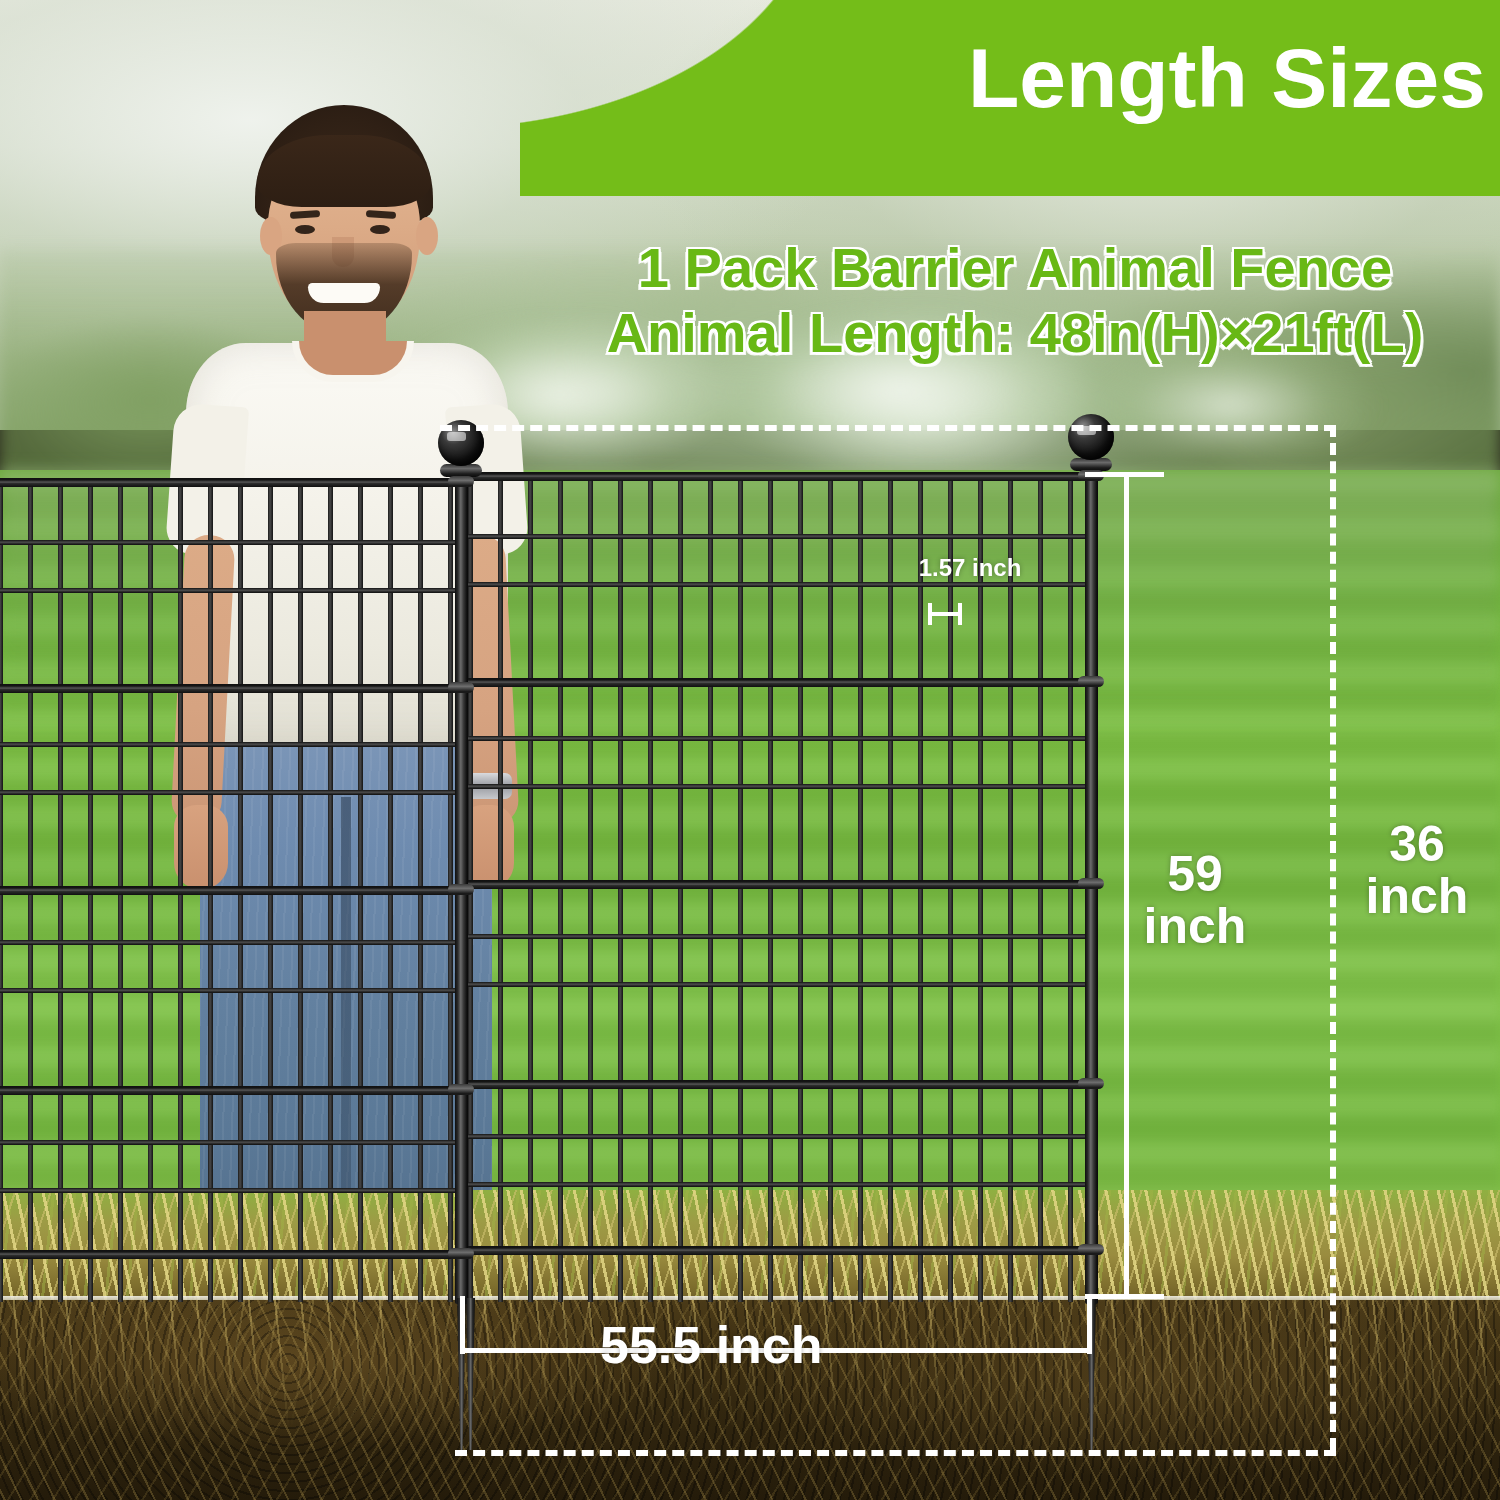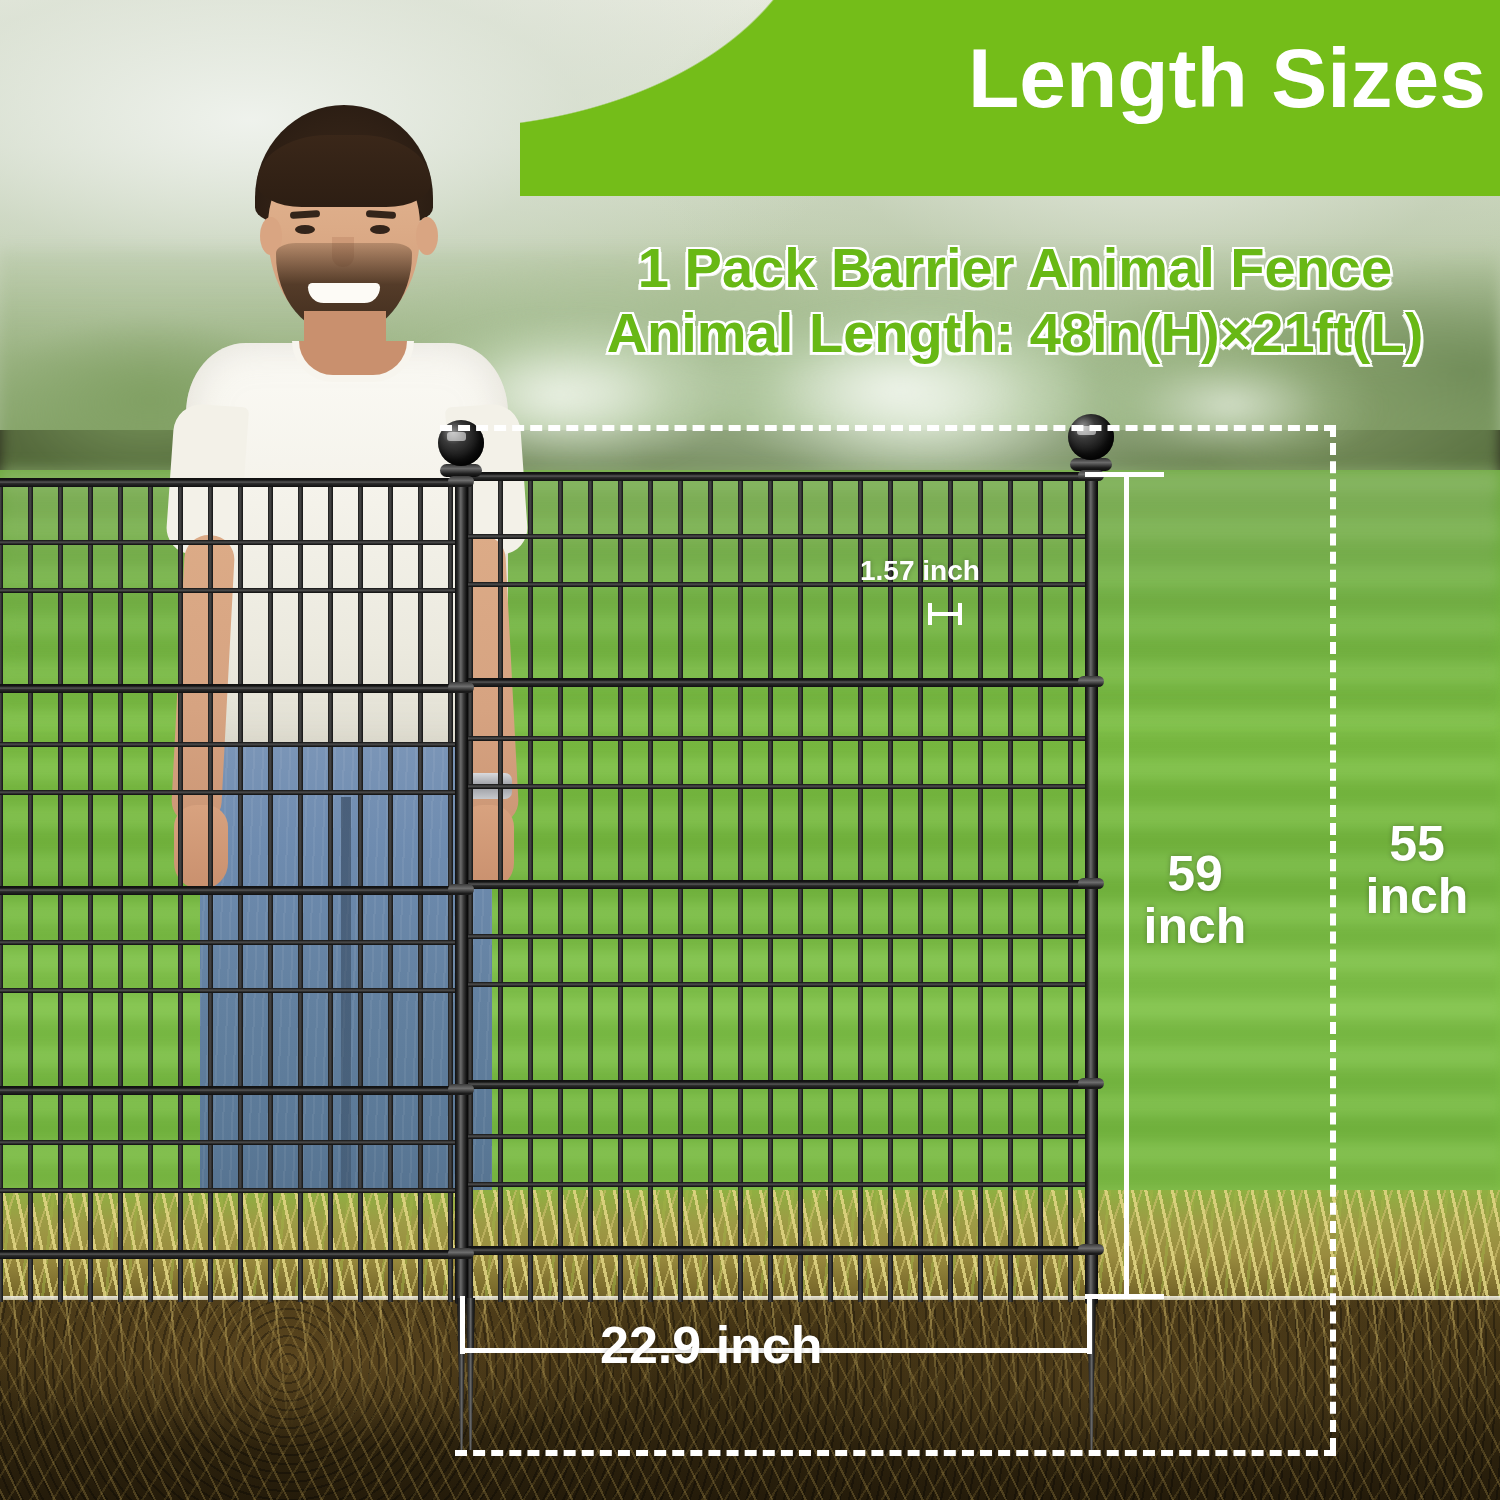--- a/index.html
+++ b/index.html
@@ -181,21 +181,21 @@
   .tick{position:absolute;background:#ffffff;}
 
   .meas-label{
     position:absolute;color:#ffffff;font-weight:bold;
     font-family:"Liberation Sans", sans-serif;text-align:center;line-height:1.04;
     text-shadow:0 0 5px rgba(0,0,0,.30);
   }
   #label-48{left:1130px;top:848px;width:130px;font-size:50px;}
   #label-55{left:1342px;top:818px;width:150px;font-size:50px;}
   #label-315{left:600px;top:1318px;width:350px;font-size:52px;text-align:left;}
-  #label-157{left:860px;top:556px;width:220px;font-size:28px;text-align:left;}
+  #label-157{left:860px;top:556px;width:220px;font-size:24px;text-align:center;}
 
   
   .mini{position:absolute;background:#fff;}
 
   
   .banner{
     position:absolute;right:0;top:0;width:1010px;height:196px;overflow:hidden;
   }
   .banner-shape2{
     position:absolute;right:0;top:0;width:980px;height:196px;background:#74bd19;
@@ -363,25 +363,25 @@
       <div class="mini" style="left:928px;top:603px;width:4px;height:22px;"></div>
       <div class="mini" style="left:958px;top:603px;width:4px;height:22px;"></div>
     </div>
 
   <div class="meas-label" id="label-48">
     <div>59</div>
     <div>inch</div>
   </div>
 
   <div class="meas-label" id="label-55">
-    <div>55</div>
+    <div>36</div>
     <div>inch</div>
   </div>
 
-  <div class="meas-label" id="label-315">22.9 inch</div>
+  <div class="meas-label" id="label-315">55.5 inch</div>
 
   <div class="meas-label" id="label-157">1.57 inch</div>
 
   <div class="banner">
     <div class="banner-shape2"></div>
   </div>
   <div id="header-title">Length Sizes</div>
 
   <div class="product-lines">
     <div class="pl">1 Pack Barrier Animal Fence</div>

